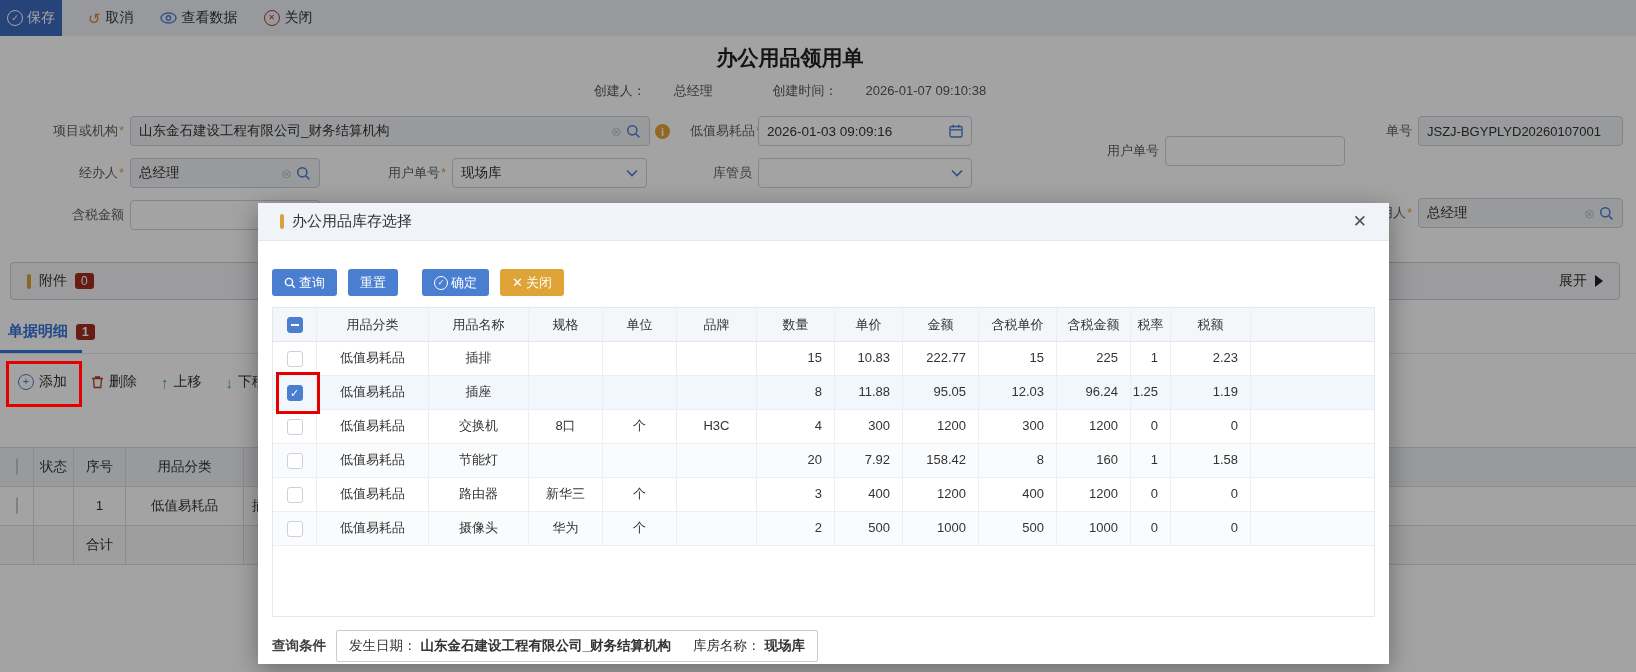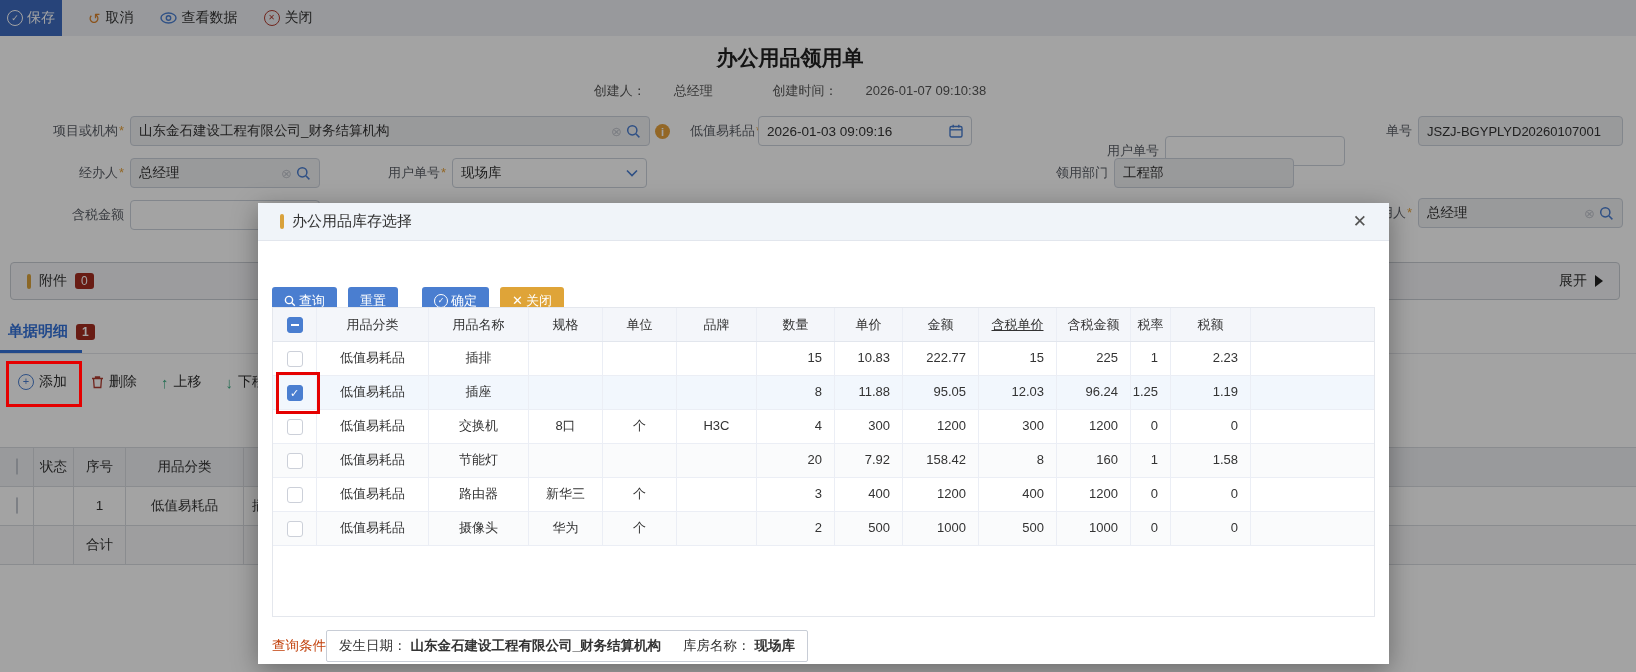--- a/index.html
+++ b/index.html
@@ -56,40 +56,40 @@
   .dc.last{border-right:none;flex:1;}
   .dcb{width:14px;height:14px;border:1px solid #c4c8d0;border-radius:3px;background:#fff;margin:11px auto 0;}
   .dc.nameL{text-align:left;padding-left:8px;}
   
   .dim{position:absolute;inset:0;background:rgba(0,0,0,0.36);z-index:10;}
   .modal{position:absolute;left:258px;top:203px;width:1131px;height:461px;background:#fff;z-index:20;
          box-shadow:0 6px 24px rgba(0,0,0,0.35);}
   .m-header{height:38px;background:#f0f4f9;border-bottom:1px solid #e2e6ed;display:flex;align-items:center;padding:0 22px;box-sizing:border-box;}
   .m-title{font-size:15px;color:#333;display:flex;align-items:center;}
   .m-close{margin-left:auto;font-size:17px;color:#555;cursor:pointer;}
-  .m-btns{position:absolute;top:84px;left:14px;display:flex;align-items:flex-start;}
+  .m-btns{position:absolute;top:66px;left:14px;display:flex;align-items:flex-start;}
   .mbtn{height:27px;border-radius:3px;color:#fff;font-size:13px;display:flex;align-items:center;justify-content:center;gap:3px;padding:0 12px;cursor:pointer;}
   .mbtn.blue{background:#4a7ed0;}
   .mbtn.orange{background:#dfa438;}
   .mb-gap{width:11px;} .mb-gap2{width:24px;}
   .mtable{position:absolute;top:104px;left:14px;width:1103px;height:310px;border:1px solid #e4e7ed;box-sizing:border-box;overflow:hidden;}
   .m-head{display:flex;height:33px;line-height:33px;background:#f4f6fa;border-bottom:1px solid #e2e6ed;font-size:13px;color:#333;}
   .mrow{display:flex;height:33px;line-height:32px;border-bottom:1px solid #ebeef5;font-size:13px;color:#333;background:#fff;}
   .mrow.alt{background:#fafbfc;}
   .mrow.sel{background:#f2f7fd;}
   .mc{border-right:1px solid #ebeef5;box-sizing:border-box;overflow:hidden;white-space:nowrap;}
   .mc.c{text-align:center;} .mc.r{text-align:right;padding-right:12px;}
   .mc.cbc{display:flex;align-items:center;justify-content:center;}
   .cb{width:16px;height:16px;border:1px solid #ccd0d9;border-radius:3px;background:#fff;box-sizing:border-box;
       font-size:11px;line-height:14px;text-align:center;color:#fff;}
   .cb.on{background:#4a7ed0;border-color:#4a7ed0;}
   .cb.ind{background:#4a7ed0;border-color:#4a7ed0;position:relative;}
   .cb.ind::after{content:"";position:absolute;left:3px;top:6px;width:8px;height:2px;background:#fff;}
   .m-footer{position:absolute;top:427px;left:14px;display:flex;align-items:center;font-size:13.5px;}
-  .qc-label{color:#c2410c;font-weight:normal;}
+  .qc-label{color:#404040;font-weight:bold;margin-right:10px;}
   .qc-box{border:1px solid #c8cdd6;border-radius:2px;height:30px;display:flex;align-items:center;padding:0 12px;gap:4px;color:#333;}
   .qc-box b{font-weight:bold;} .qc-sp{width:14px;}
   
   .anno{position:absolute;border:3px solid #e50000;z-index:40;pointer-events:none;}
 </style>
 </head>
 <body>
 
 <div class="screen">
   <div class="bg">
@@ -186,25 +186,30 @@
       <span class="flabel" style="width:78px;"><span>用户单号</span><span class="req">*</span></span>
       <span class="fbox" style="width:195px;">
         <span class="val">现场库</span>
         <span class="in-ic">
             <svg width="12" height="8" viewBox="0 0 12 8">
               <polyline points="1,1.5 6,6.5 11,1.5" fill="none" stroke="#4a7ed0" stroke-width="1.6"></polyline>
             </svg>
           </span>
       </span>
     </div>
-    <div class="field" style="top:158px;left:1024px;">
-      <span class="flabel" style="width:84px;">领用部门</span>
-      <span class="fbox gray" style="width:180px;">
-          <span class="val">工程部</span>
-        </span>
+    <div class="field" style="top:158px;left:690px;">
+      <span class="flabel" style="width:62px;">库管员</span>
+      <span class="fbox" style="width:214px;">
+        <span class="val"></span>
+        <span class="in-ic">
+            <svg width="12" height="8" viewBox="0 0 12 8">
+              <polyline points="1,1.5 6,6.5 11,1.5" fill="none" stroke="#4a7ed0" stroke-width="1.6"></polyline>
+            </svg>
+          </span>
+      </span>
     </div>
     <div class="field" style="top:158px;left:1348px;margin-top:40px;">
       <span class="flabel" style="width:64px;"><span>领用人</span><span class="req">*</span></span>
       <span class="fbox gray" style="width:205px;">
         <span class="val">总经理</span>
         <span class="in-ic">
           <span class="clear">⊗</span>
           <span>
               <svg width="15" height="15" viewBox="0 0 15 15">
                 <circle cx="6.3" cy="6.3" r="4.6" fill="none" stroke="#4a7ed0" stroke-width="1.5"></circle>
@@ -333,21 +338,21 @@
           <span class="cb ind"></span>
         </div>
       <div class="mc c" style="width: 112px;">用品分类</div>
           <div class="mc c" style="width: 100px;">用品名称</div>
           <div class="mc c" style="width: 74px;">规格</div>
           <div class="mc c" style="width: 74px;">单位</div>
           <div class="mc c" style="width: 80px;">品牌</div>
           <div class="mc c" style="width: 78px;">数量</div>
           <div class="mc c" style="width: 68px; text-align: center;">单价</div>
           <div class="mc c" style="width: 76px;">金额</div>
-          <div class="mc c" style="width: 78px; text-decoration: underline;">含税单价</div>
+          <div class="mc c" style="width: 78px;">含税单价</div>
           <div class="mc c" style="width: 74px;">含税金额</div>
           <div class="mc c" style="width: 40px;">税率</div>
           <div class="mc c" style="width: 80px;">税额</div>
         </div>
       <div id="m-body">
           <div class="mrow">
             <div class="mc cbc" style="width: 44px;">
               <span class="cb"></span>
             </div>
             <div class="mc c" style="width: 112px;">低值易耗品</div>

